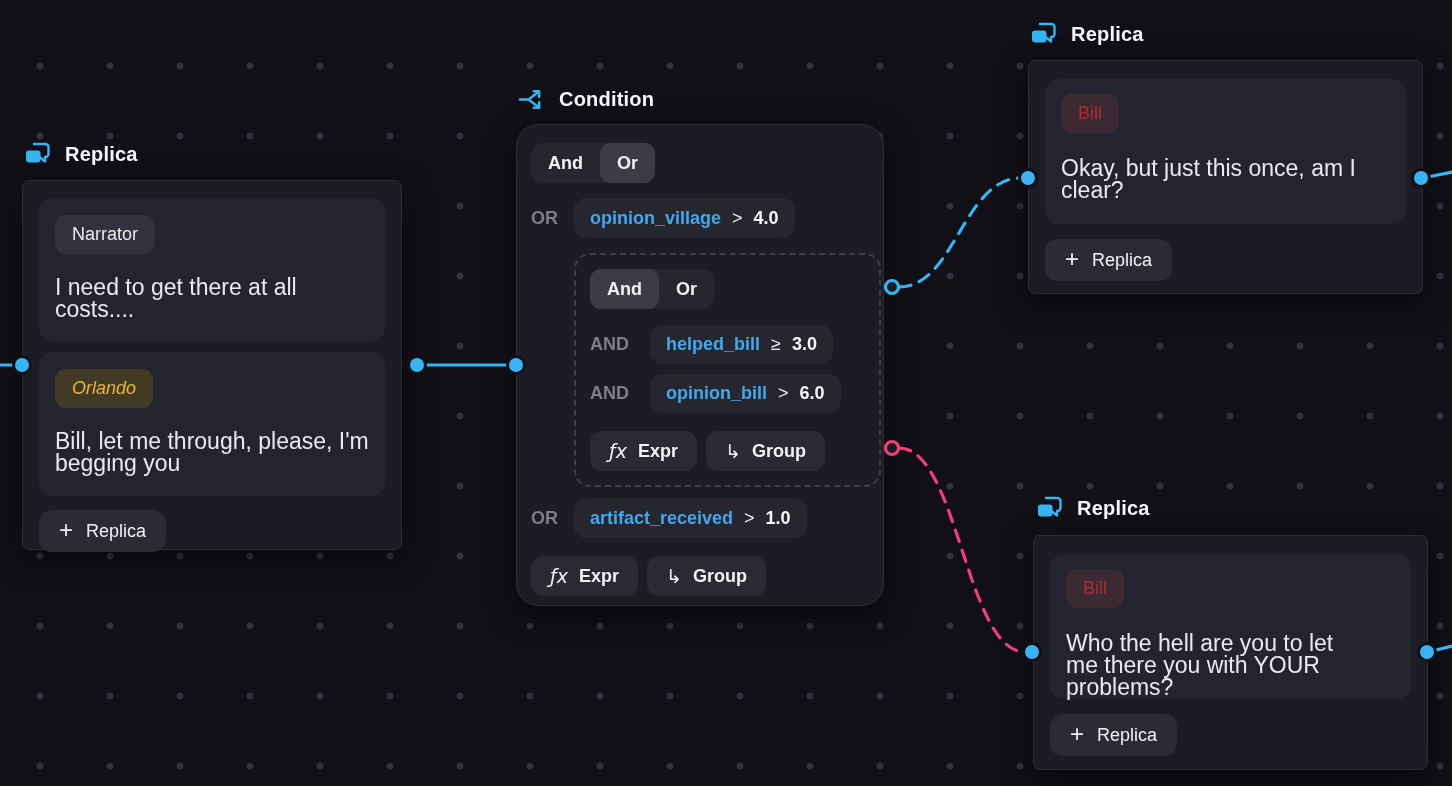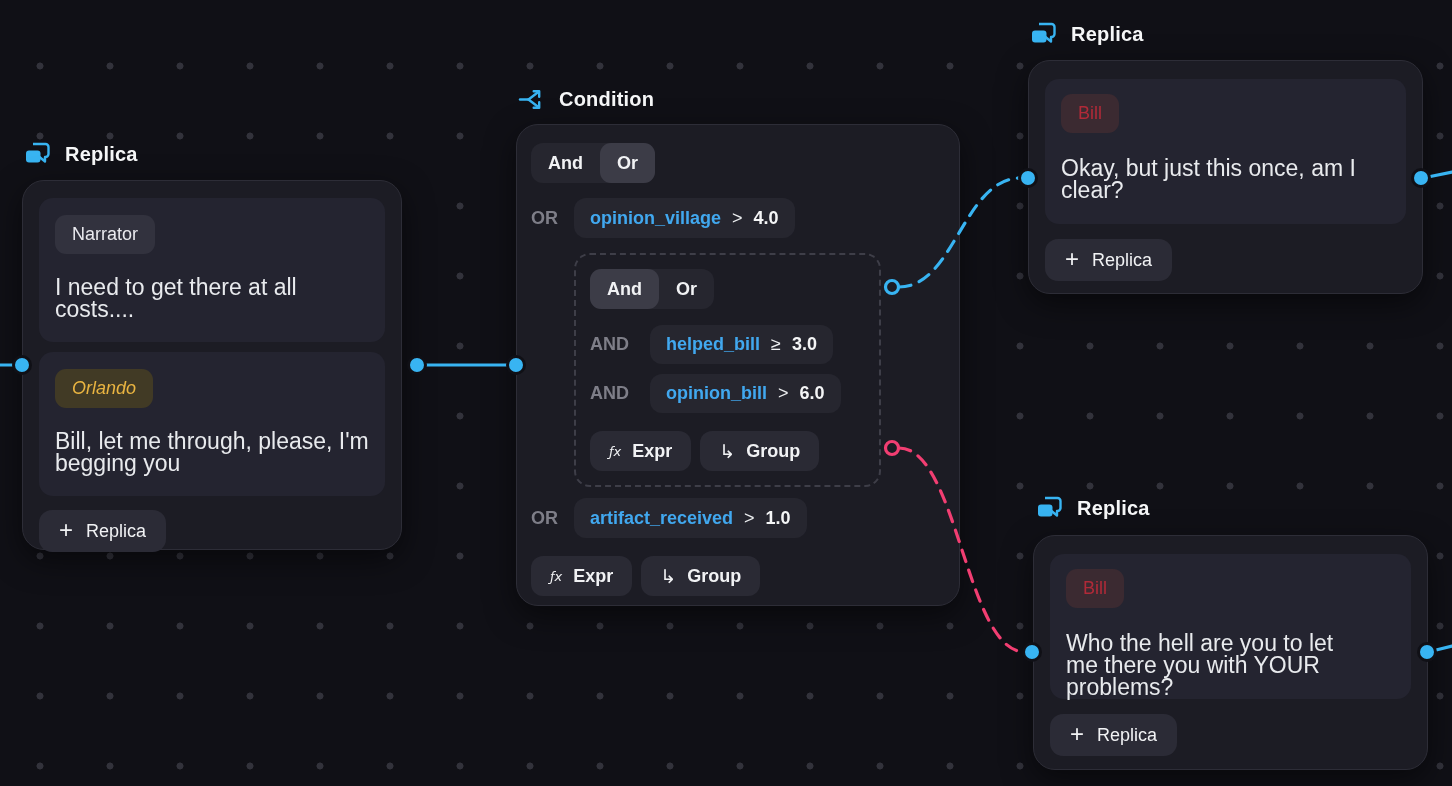--- a/index.html
+++ b/index.html
@@ -7,21 +7,21 @@
     position:relative;width:1452px;height:786px;overflow:hidden;
     background-color:#101016;
     background-image:radial-gradient(circle,#32323b 3.2px,transparent 3.8px);
     background-size:70px 70px;background-position:5px 31px;
     font-family:"Liberation Sans",sans-serif;color:#f1f2f4;
   }
   .node-header{position:absolute;display:flex;align-items:center;gap:14px;
     font-size:20px;font-weight:700;color:#f6f7f8;letter-spacing:.2px;z-index:2;}
   .node{position:absolute;background:#1c1c24;border:1px solid #2d2d37;border-radius:22px;
     box-sizing:border-box;box-shadow:0 10px 30px rgba(0,0,0,.5);z-index:2;}
-  .replica-node{padding:17px 16px;}
+  .replica-node{padding:17px 16px;border-radius:7px;}
   .card{background:#242430;border-radius:14px;padding:17px 16px 0;box-sizing:border-box;}
   .chip{display:inline-block;padding:9px 17px;border-radius:11px;font-size:18px;font-weight:500;}
   .chip-gray{background:#32323e;color:#e9e9ee;}
   .chip-gold{background:#413a25;color:#e9b441;font-style:italic;}
   .chip-red{background:#3b2a31;color:#b02a38;}
   .dialog-text{margin-top:22px;padding-bottom:22px;color:#e8eaed;font-size:23px;line-height:22px;}
   .w1{max-width:318px;}
   .w2{max-width:300px;}
   .add-btn{display:inline-flex;align-items:center;gap:13px;height:42px;padding:0 20px;
     background:#2b2b36;border:none;border-radius:13px;color:#f1f2f4;font-size:18px;
@@ -43,21 +43,21 @@
   .expr-pill .var{color:#41a8ef;font-weight:700;}
   .expr-pill .op{color:#eef0f2;margin:0 11px;font-weight:500;}
   .expr-pill .val{color:#f4f5f6;font-weight:600;}
   .h39{height:39px;}
   .group-box{margin-left:43px;margin-top:15px;width:307px;box-sizing:border-box;
     border:2px dashed #3e3e48;border-radius:16px;padding:14px;}
   .tool-row{display:flex;gap:9px;margin-top:18px;}
   .tool-btn{display:inline-flex;align-items:center;gap:11px;height:40px;padding:0 19px;
     background:#2a2a34;border:none;border-radius:12px;color:#f1f2f4;font-size:18px;
     font-weight:600;font-family:inherit;cursor:pointer;}
-  .fx-glyph{font-style:italic;font-size:13px;font-weight:500;font-family:"DejaVu Sans",sans-serif;}
+  .fx-glyph{font-style:italic;font-size:19px;font-weight:500;font-family:"DejaVu Sans",sans-serif;}
   .arrow-glyph{font-size:19px;font-weight:400;font-family:"DejaVu Sans",sans-serif;}
   .mt16{margin-top:16px;}
 
   .overlay{position:absolute;left:0;top:0;z-index:3;pointer-events:none;}
   .edge{fill:none;stroke-width:3.2;stroke-linecap:round;}
   .edge-cyan{stroke:#38b4f2;}
   .edge-pink{stroke:#f23e72;}
   .dashed{stroke-dasharray:12 9;}
   .port-solid{fill:#38b4f2;stroke:#101016;stroke-width:3;}
   .port-hollow-cyan{fill:#1b1b23;stroke:#38b4f2;stroke-width:3.2;}
@@ -96,21 +96,21 @@
       <g fill="none" stroke="#38b4f2" stroke-width="2.4" stroke-linecap="round" stroke-linejoin="round">
         <path d="M2 13.5 H10.5"></path>
         <path d="M10.5 13.5 L20 6.2"></path>
         <path d="M15.7 5.2 H21.2 V10.7"></path>
         <path d="M10.5 13.5 L20 20.8"></path>
         <path d="M15.7 21.8 H21.2 V16.3"></path>
       </g>
     </svg>
     <span>Condition</span>
   </div>
-  <div class="node condition-node" style="left:516px;top:124px;width:444px;height:482px;">
+  <div class="node condition-node" style="left:516px;top:124px;width:368px;height:482px;">
     <div class="toggle">
       <span class="seg">And</span>
       <span class="seg selected">Or</span>
     </div>
 
     <div class="cond-row mt15">
       <span class="prefix or-prefix">OR</span>
       <span class="expr-pill">
         <span class="var">opinion_village</span>
         <span class="op">&gt;</span>

